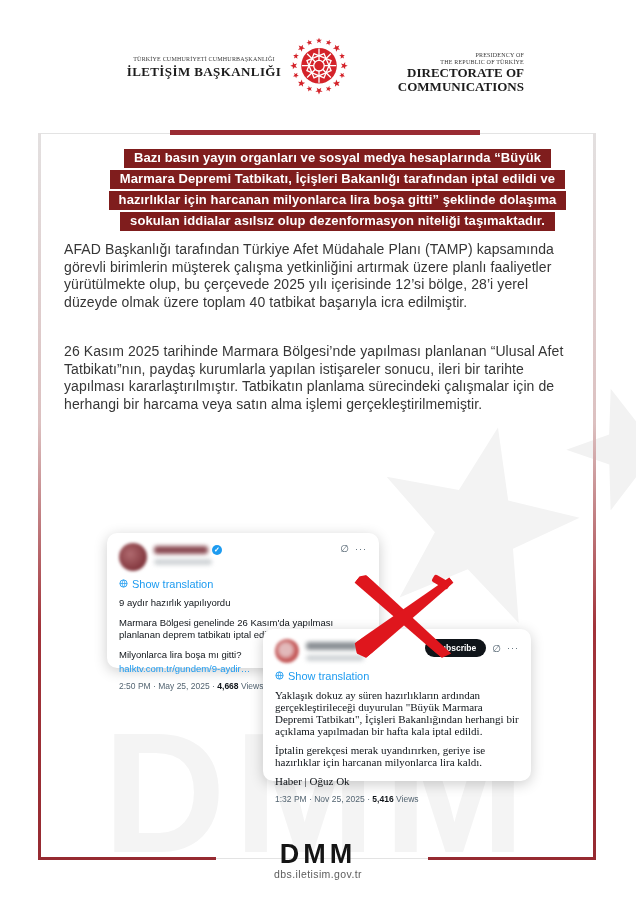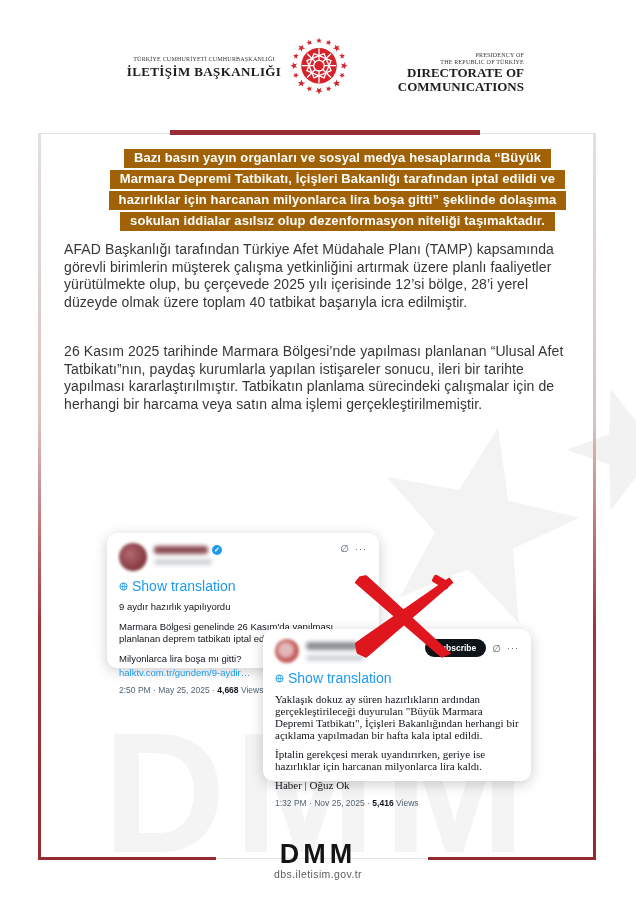--- a/index.html
+++ b/index.html
@@ -30,21 +30,21 @@
               background:linear-gradient(180deg,#e3e0e0 0%,#dcc0c0 40%,#a2333a 68%,#962a31 100%); }
   .b-right  { position:absolute; left:593px; top:133px; width:3px; height:726px; z-index:4;
               background:linear-gradient(180deg,#e3e0e0 0%,#dcc0c0 40%,#a2333a 68%,#962a31 100%); }
   .b-bot { position:absolute; top:857px; height:3px; background:#962a31; z-index:4; }
   .b-bot.seg1 { left:38px; width:178px; }
   .b-bot.seg2 { left:428px; width:168px; }
 
   
   .title-block { position:absolute; left:58px; top:147px; width:520px; text-align:center; z-index:6; }
   .title-line { margin:1px 0; }
-  .title-line span { display:inline-block; background:#a16207; color:#fff; font-weight:bold;
+  .title-line span { display:inline-block; background:#7f1d1d; color:#fff; font-weight:bold;
                      font-size:13px; line-height:14px; padding:2px 10px 3px; letter-spacing:.1px;margin-left:39px; }
   .para { position:absolute; left:64px; width:502px; font-size:14px; line-height:17.5px;
           color:#363636; z-index:6; letter-spacing:.1px; }
   .p1 { top:241px; } .p2 { top:343px; } .p3 { top:440px; }
 
   
   .tw { position:absolute; background:#fff; border-radius:10px; z-index:10;
         box-shadow:0 3px 14px rgba(0,0,0,.20); padding:10px 12px; }
   .tw1 { left:107px; top:533px; width:272px; height:135px; }
   .tw2 { left:263px; top:629px; width:268px; height:152px; z-index:12; }
@@ -57,21 +57,21 @@
   .blob { filter:blur(2px); border-radius:3px; }
   .blob.name1 { width:54px; height:8px; background:#8a4a52; }
   .blob.name2 { width:52px; height:8px; background:#8a8f94; }
   .blob.handle { width:58px; height:6px; background:#cfd3d6; margin-top:4px; }
   .badge { width:10px; height:10px; border-radius:50%; background:#1d9bf0; color:#fff;
            font-size:7px; line-height:10px; text-align:center; margin-left:4px; font-weight:bold; }
   .tw-actions { margin-left:auto; display:flex; align-items:center; gap:6px; color:#536471; }
   .grok { font-size:10px; } .more { font-size:9px; letter-spacing:1px; }
   .subscribe { background:#0f1419; color:#fff; font-size:8.5px; font-weight:bold;
                border:none; border-radius:14px; padding:4px 10px; }
-  .st-row { display:flex; align-items:center; gap:4px; margin-top:7px; color:#1d9bf0; font-size:14px; }
+  .st-row { display:flex; align-items:center; gap:4px; margin-top:7px; color:#1d9bf0; font-size:11px; }
   .tw-body p { font-size:9.5px; line-height:12.5px; color:#0f1419; margin-top:7px; }
   .tw2 .tw-body p { font-size:11px; line-height:12px;font-family:Liberation Serif, serif; }
   .tw-link { font-size:9.5px; color:#1d9bf0; margin-top:2px; display:block; text-decoration:none; }
   .tw-time { margin-top:7px; font-size:8.5px; color:#536471; }
   .tw-time b { color:#0f1419; }
 
   
   .xmark { position:absolute; left:348px; top:568px; width:112px; height:98px; z-index:20; }
   .stroke { position:absolute; left:-4px; top:39px; width:120px; height:19px; background:#df161d;
             border-radius:4px; }

